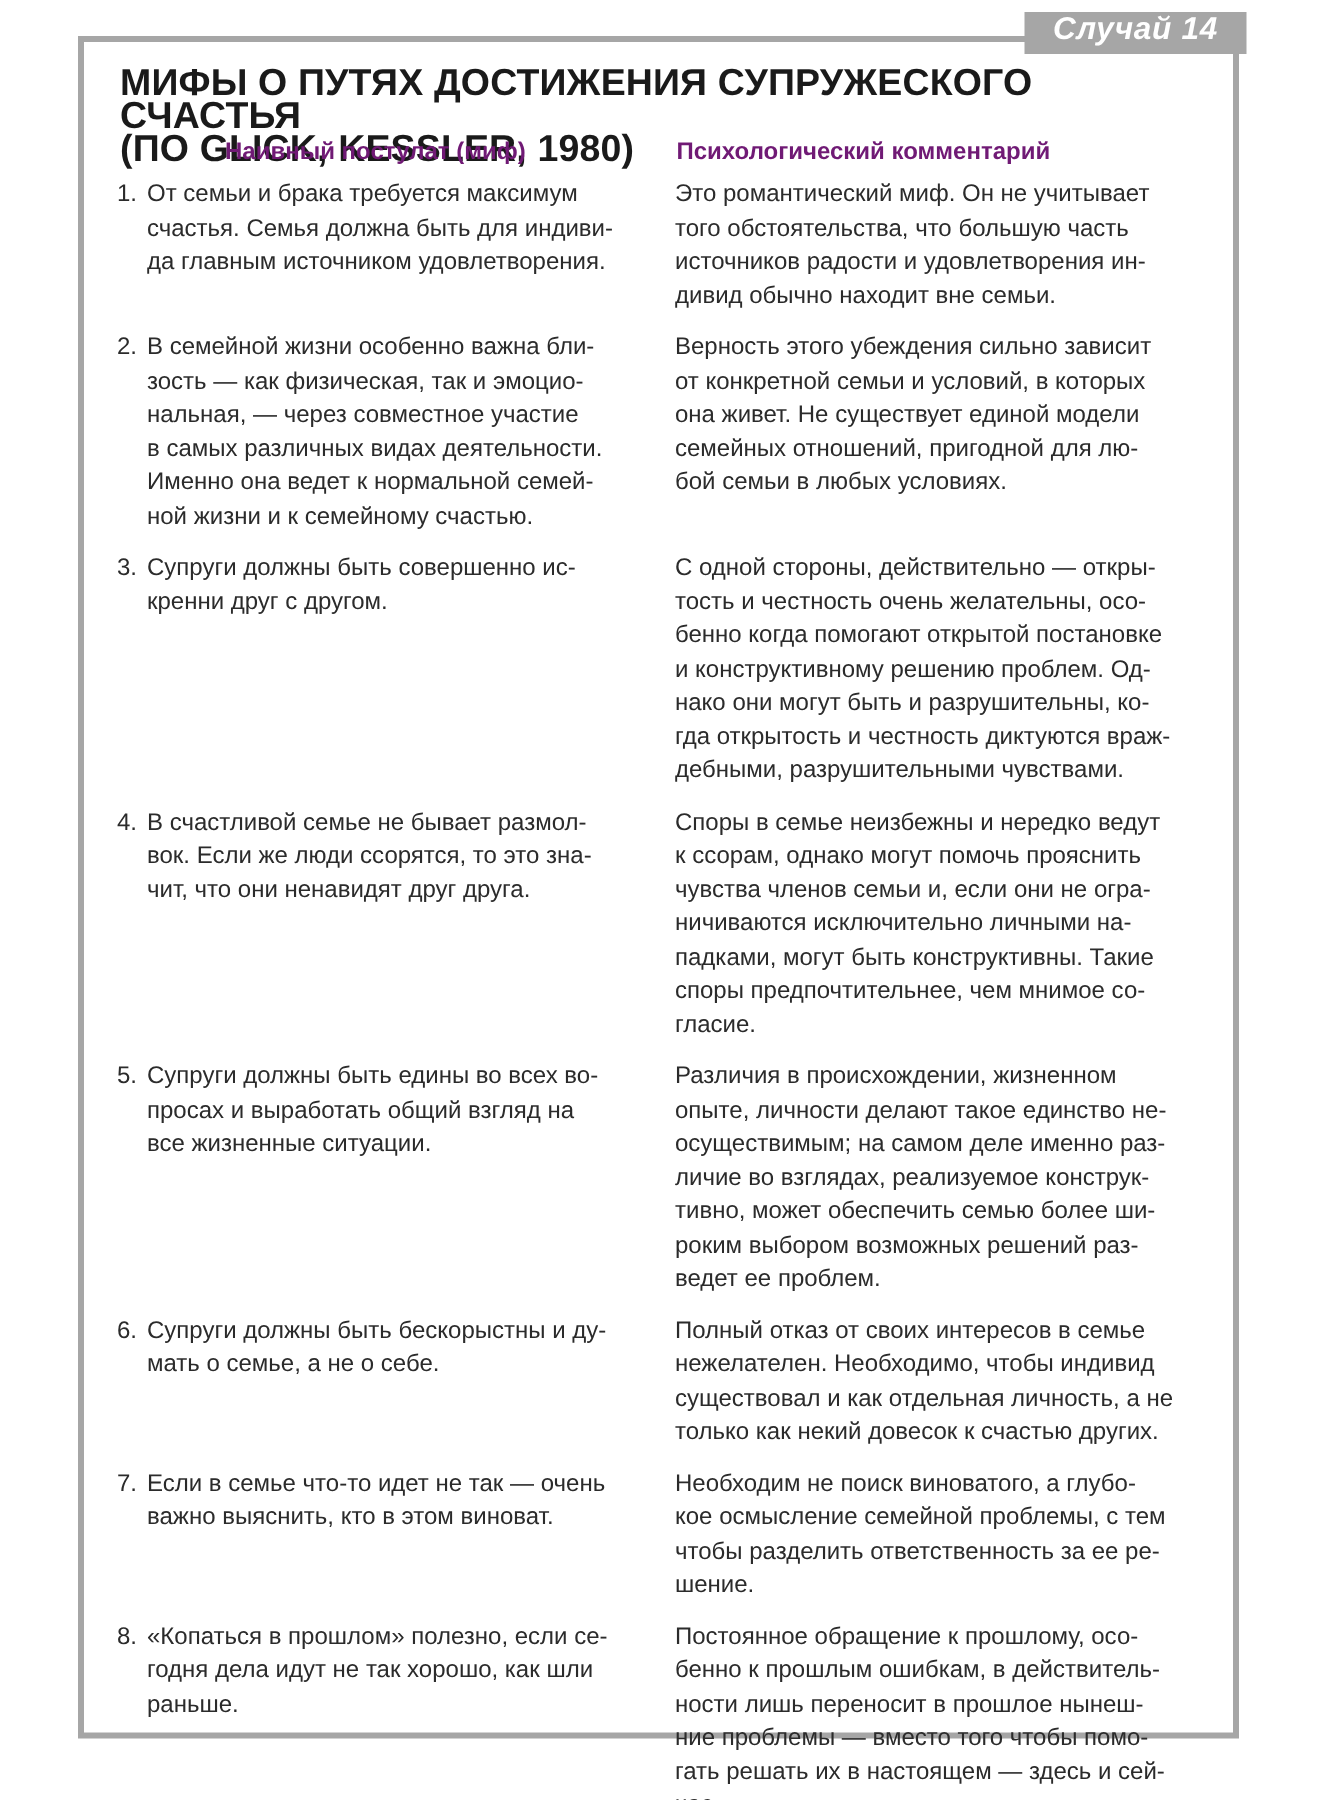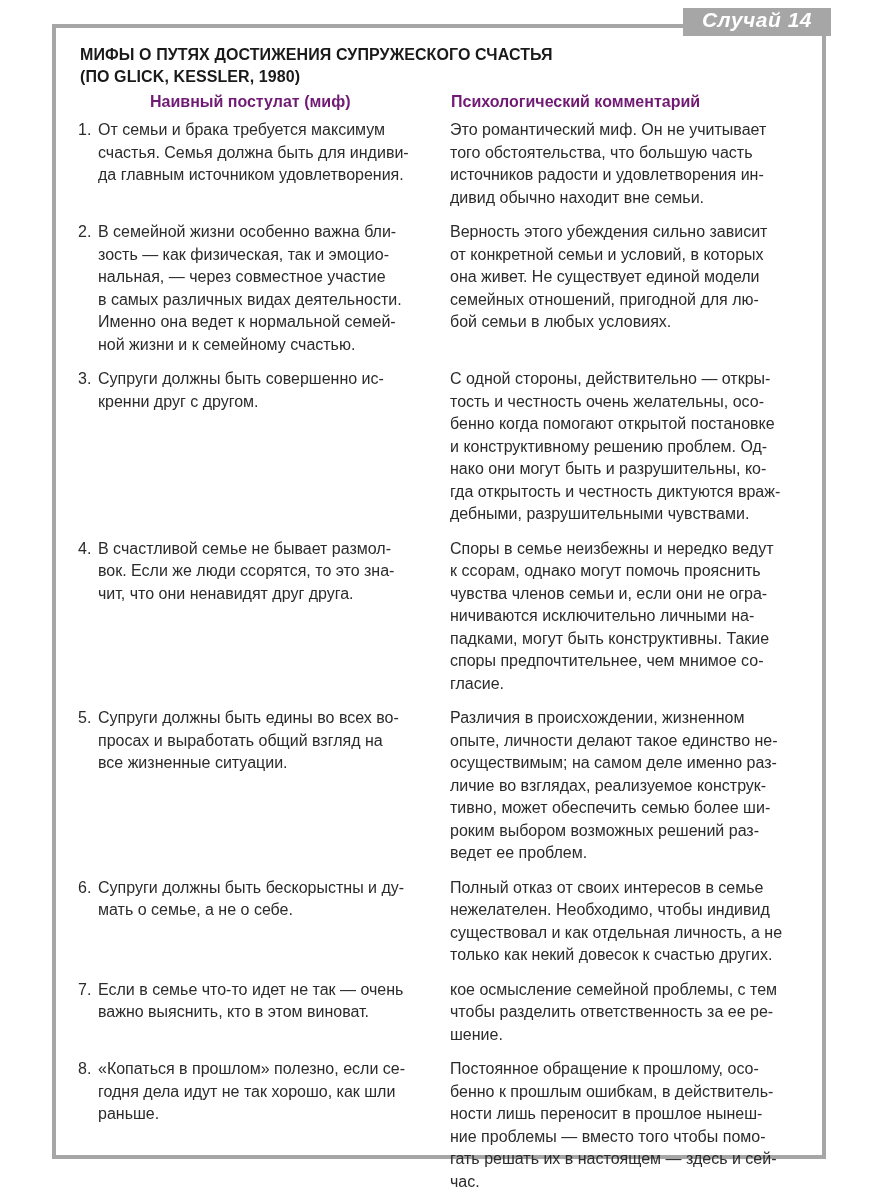--- a/index.html
+++ b/index.html
@@ -43,21 +43,21 @@
       font-weight: bold;
       font-size: 21px;
       letter-spacing: 0.5px;
     }
     .title {
       position: absolute;
       left: 80px;
       top: 44px;
       width: 720px;
       font-weight: bold;
-      font-size: 16px;
+      font-size: 25px;
       line-height: 22px;
       color: #1a1a1a;
       letter-spacing: 0.1px;
     }
     .col-head {
       position: absolute;
       top: 93px;
       font-weight: bold;
       font-size: 16px;
       color: #701a75;
@@ -229,20 +229,21 @@
     </div>
     <div class="row">
       <div class="cell myth">
         <div class="num">7.</div>
         <div class="myth-text">
           <span>Если в семье что-то идет не так — очень</span>
           <span>важно выяснить, кто в этом виноват.</span>
         </div>
       </div>
       <div class="cell comment">
+        <span>Необходим не поиск виноватого, а глубо-</span>
         <span>кое осмысление семейной проблемы, с тем</span>
         <span>чтобы разделить ответственность за ее ре-</span>
         <span>шение.</span>
       </div>
     </div>
     <div class="row">
       <div class="cell myth">
         <div class="num">8.</div>
         <div class="myth-text">
           <span>«Копаться в прошлом» полезно, если се-</span>

